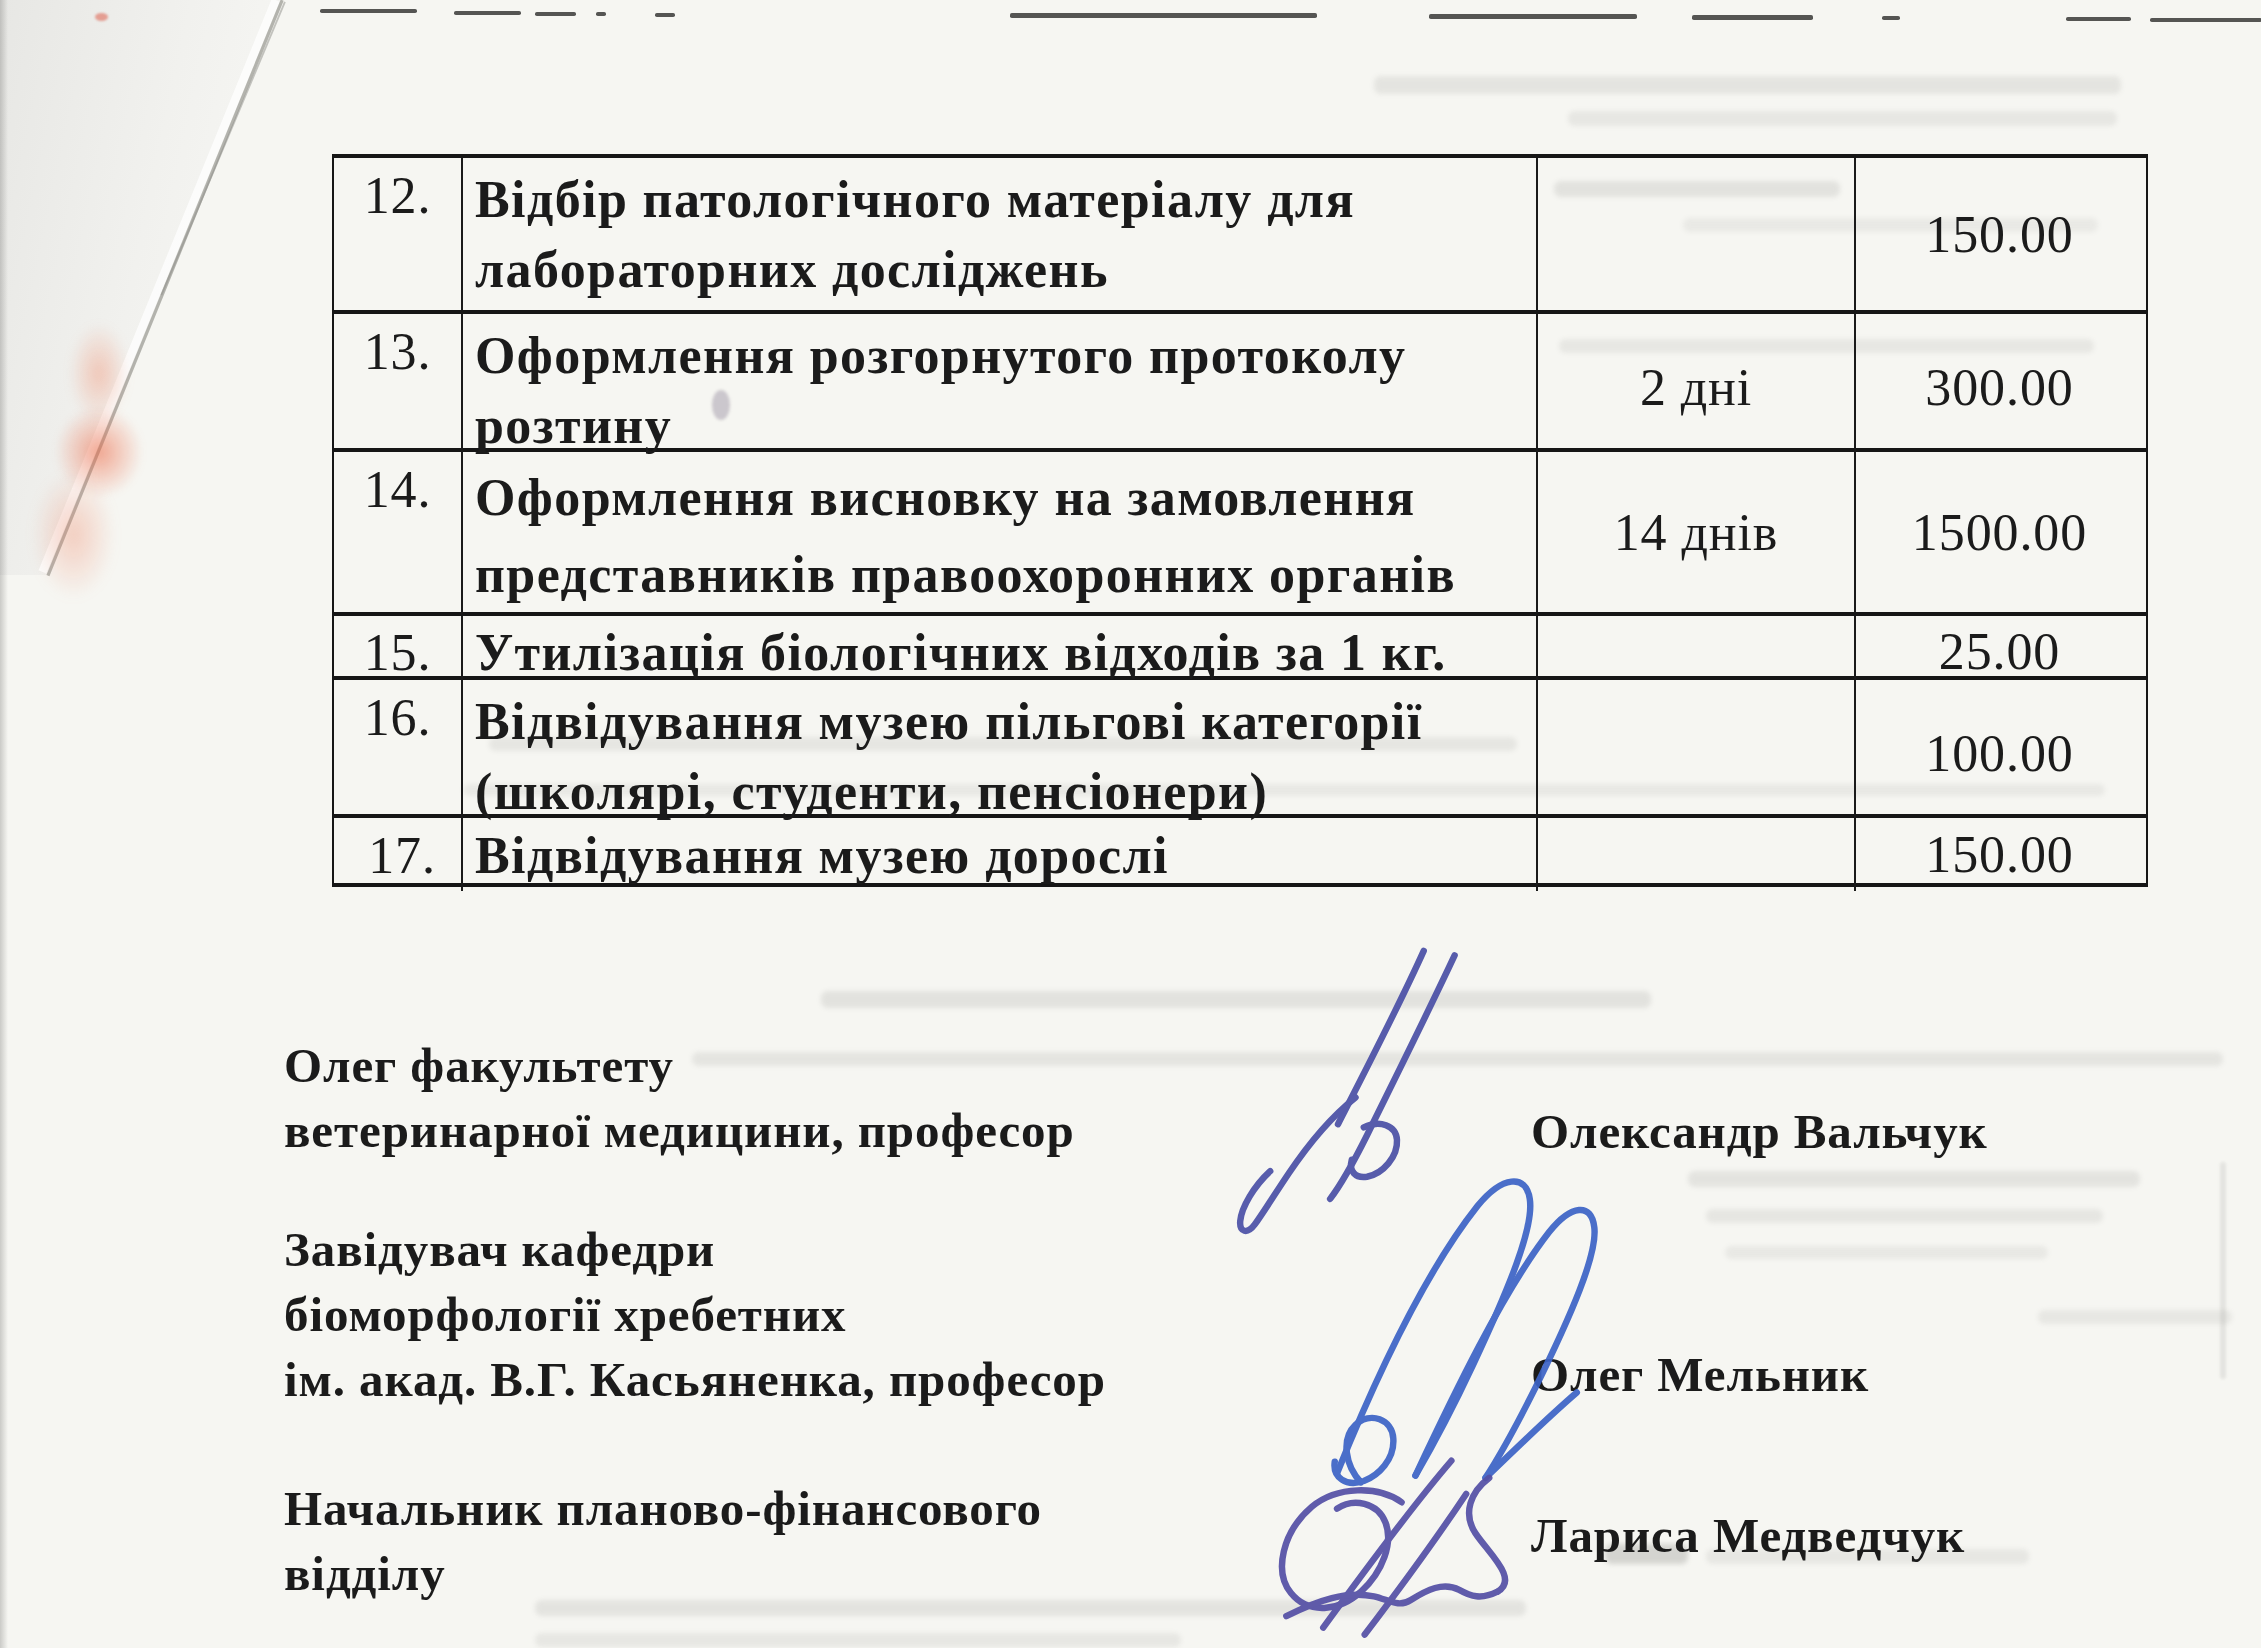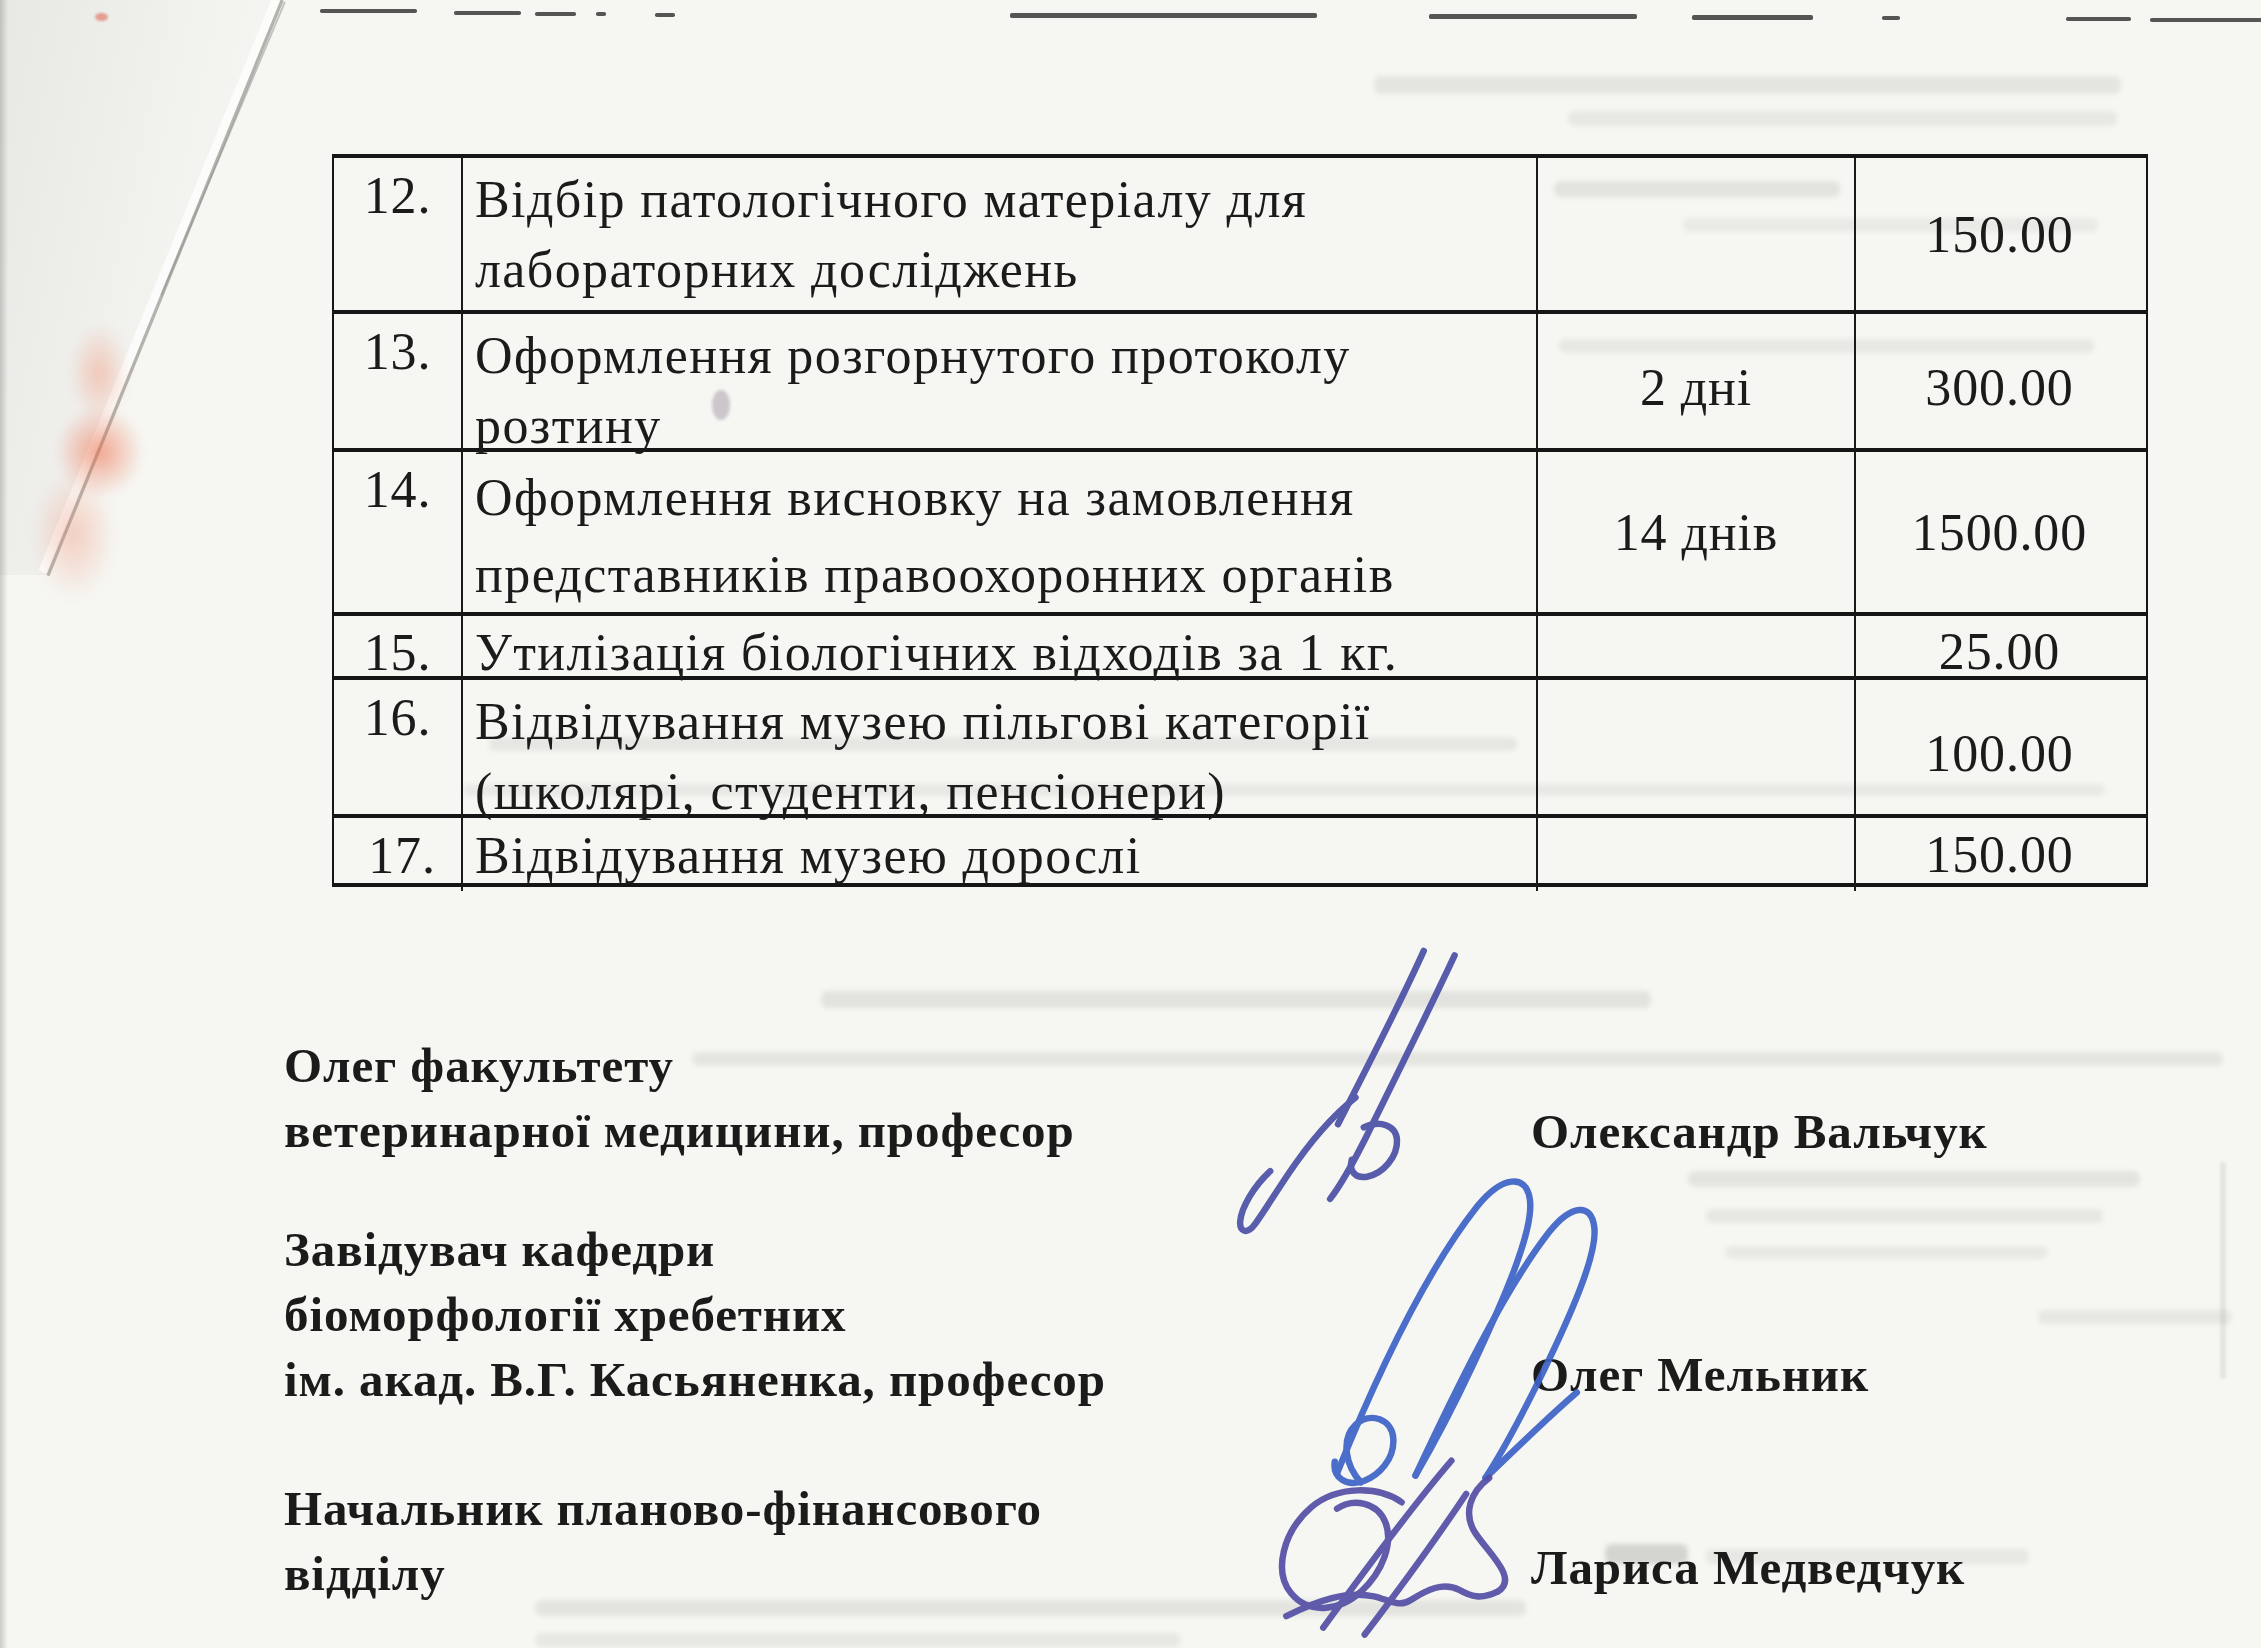--- a/index.html
+++ b/index.html
@@ -40,20 +40,21 @@
   .cell + .cell{border-left:2.8px solid #1a1a1a;}
   .cell-num{
     text-align:center;
     font-size:52px;letter-spacing:0.9px;
     padding-top:3px;line-height:70px;
   }
   .cell-desc{
     padding:7.4px 9.2px 0 12px;
     font-size:52px;letter-spacing:1.4px;line-height:70px;
     white-space:nowrap;
+    font-weight:bold;
   }
   .cell-mid{
     display:flex;align-items:center;justify-content:center;
     font-size:52px;letter-spacing:0.9px;
   }
   
   .sig-title{
     position:absolute;left:284px;
     font-weight:bold;font-size:49px;line-height:65px;letter-spacing:0.9px;
     white-space:nowrap;
@@ -190,21 +191,21 @@
     <div>Завідувач кафедри</div>
     <div>біоморфології хребетних</div>
     <div>ім. акад. В.Г. Касьяненка, професор</div>
   </div>
   <div class="sig-name" style="top:1346px;">Олег Мельник</div>
 
   <div class="sig-title" style="top:1476px;">
     <div>Начальник планово-фінансового</div>
     <div>відділу</div>
   </div>
-  <div class="sig-name" style="top:1539px;">Лариса Медведчук</div>
+  <div class="sig-name" style="top:1507px;">Лариса Медведчук</div>
 
   <svg class="sig-svg" width="2261" height="1649" viewBox="0 0 4904 3576">
     <g fill="none" stroke-width="14" stroke-linecap="round" stroke-linejoin="round" opacity="0.92" stroke="#4a4fa6">
       <path d="M3088 2062 C3030 2190 2965 2315 2902 2438"></path>
       <path d="M3155 2072 C3095 2200 3030 2330 2965 2462 C2940 2512 2908 2570 2885 2600"></path>
       <path d="M2940 2380 C2890 2420 2840 2478 2795 2545 C2770 2582 2740 2630 2722 2655 C2705 2678 2688 2672 2690 2648 C2693 2618 2720 2572 2755 2540"></path>
       <path d="M2958 2445 C2992 2428 3028 2440 3030 2472 C3032 2508 3000 2545 2965 2552 C2940 2556 2925 2540 2932 2515"></path>
     </g>
     <g fill="none" stroke-width="14" stroke-linecap="round" stroke-linejoin="round" opacity="0.92" stroke="#3c63c6">
       <path d="M2952 3215 C2918 3180 2908 3120 2940 3090 C2972 3060 3020 3078 3022 3120 C3025 3165 2990 3200 2958 3212 C2920 3225 2890 3205 2895 3170"></path>

